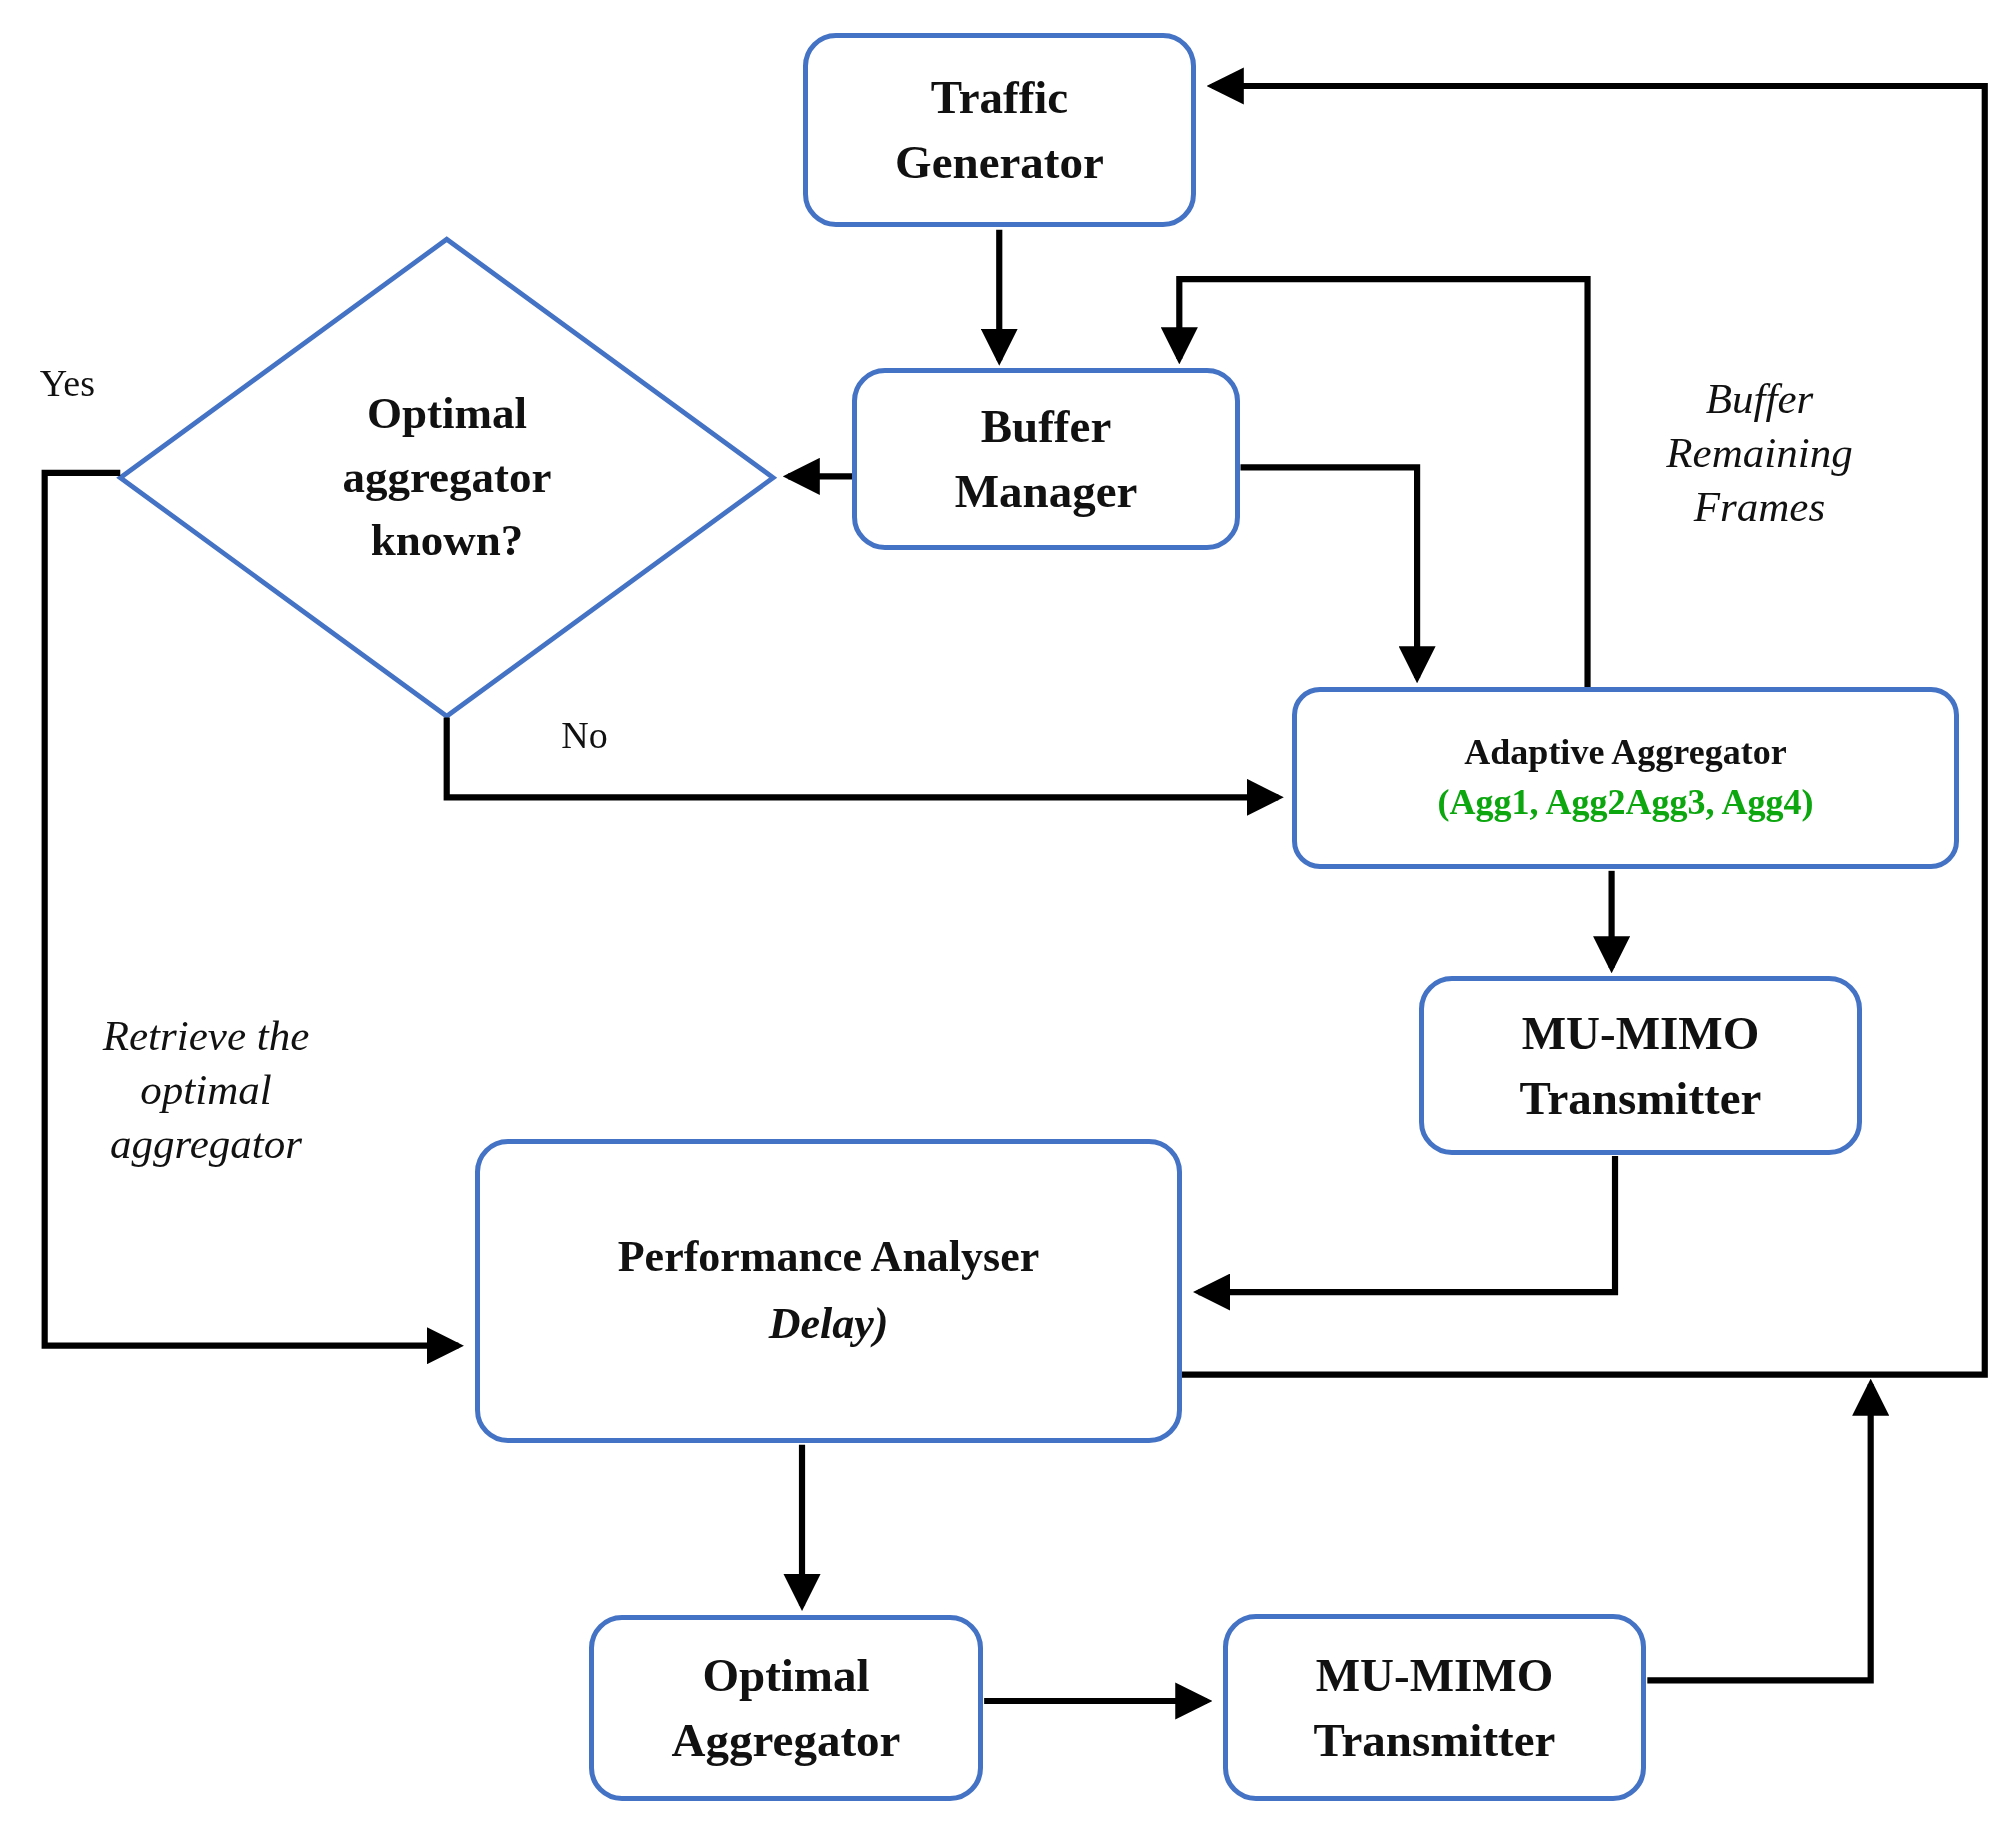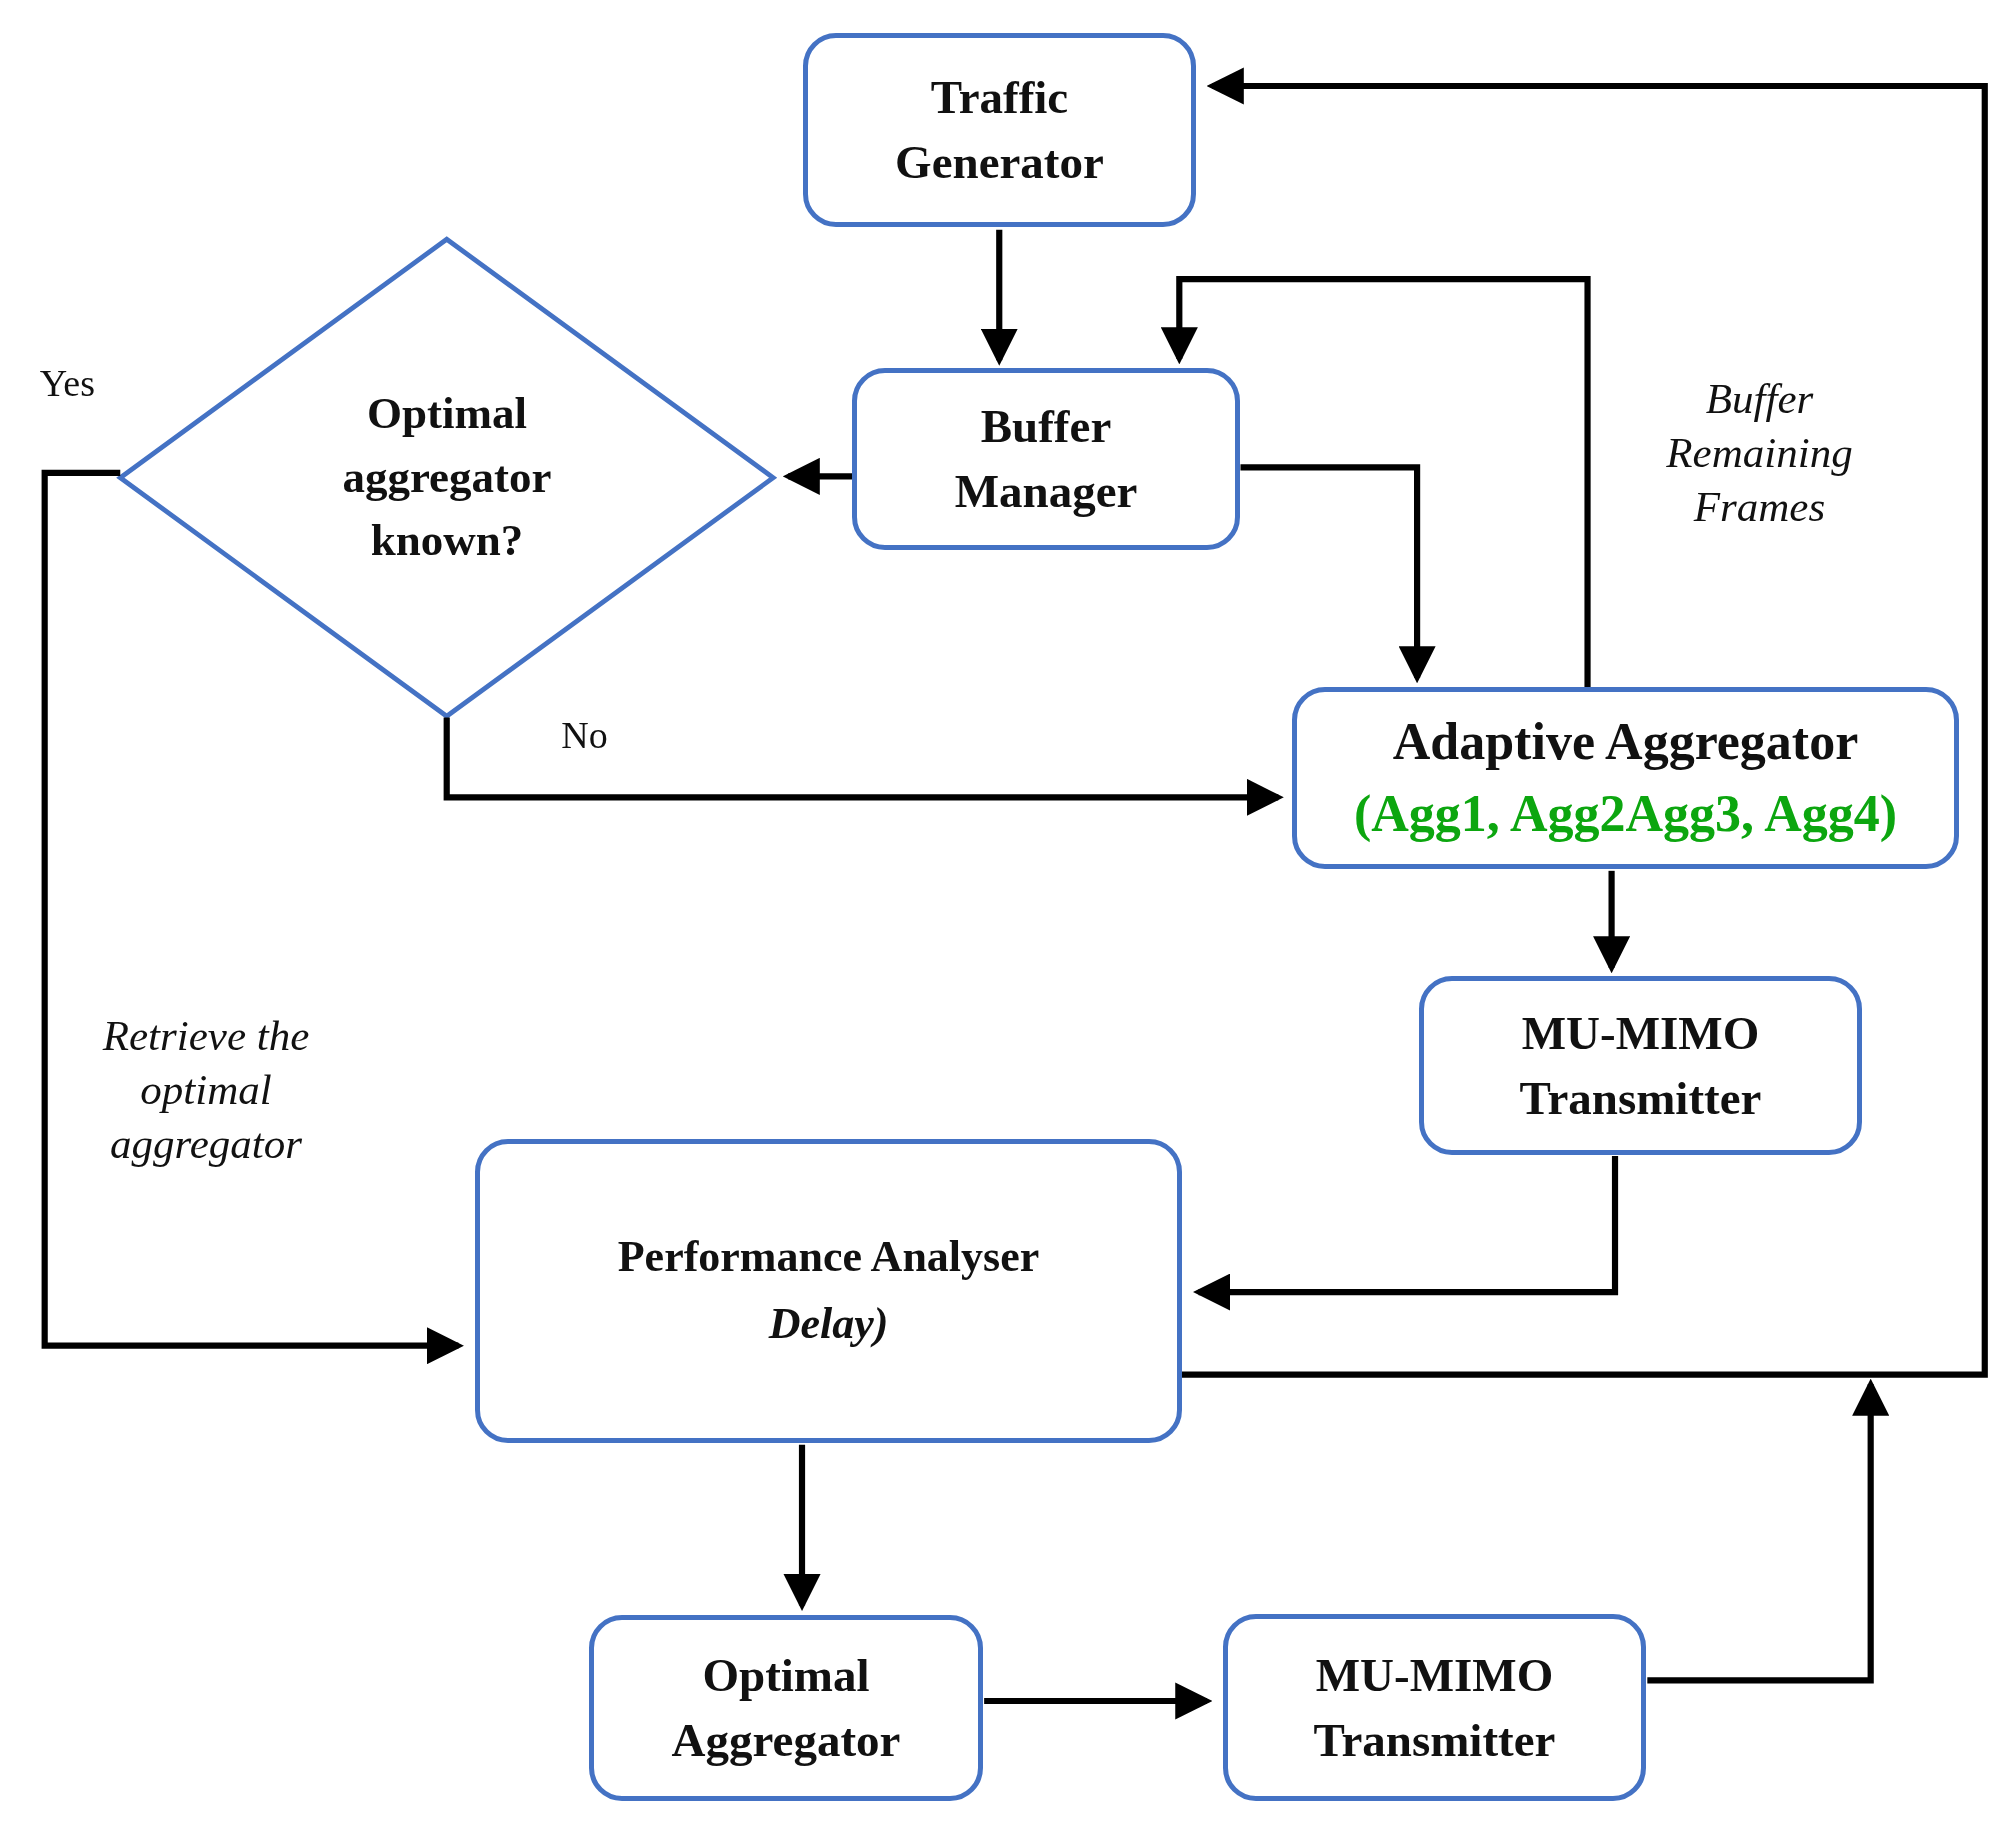--- a/index.html
+++ b/index.html
@@ -34,21 +34,21 @@
     justify-content:center;
     text-align:center;
     font-weight:bold;
     font-size:47px;
     line-height:1.38;
   }
   .node .line{display:block;white-space:nowrap;}
   .green{color:var(--green);}
   .italic{font-style:italic;}
   #node-performance-analyser{font-size:44px;line-height:1.52;}
-  #node-adaptive-aggregator{font-size:52px;}
+  #node-adaptive-aggregator{font-size:36px;border-radius:28px;}
   .decision-text{
     position:absolute;
     left:275px;top:357px;width:344px;height:241px;
     display:flex;flex-direction:column;align-items:center;justify-content:center;
     text-align:center;font-weight:bold;font-size:45px;line-height:1.42;
   }
   .edge-label{
     position:absolute;
     font-size:38px;
     text-align:center;

